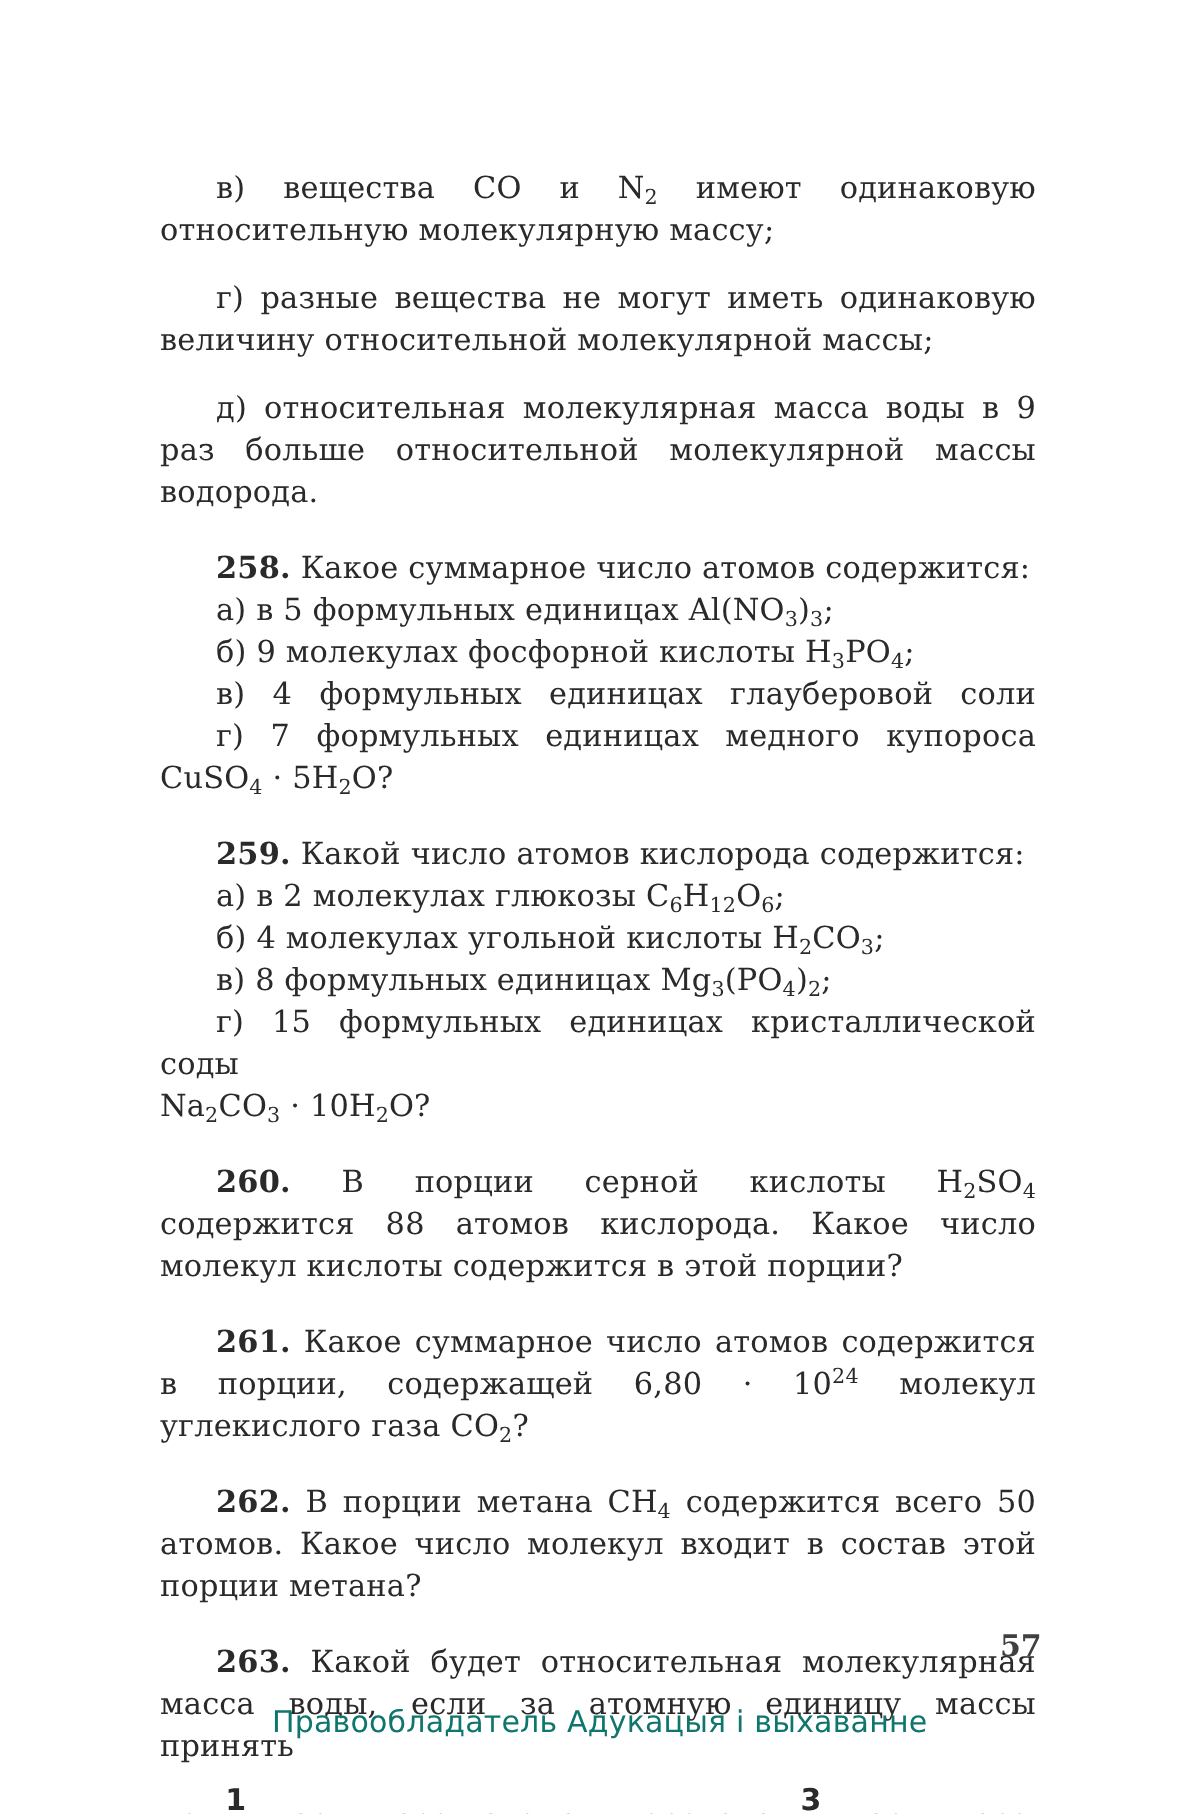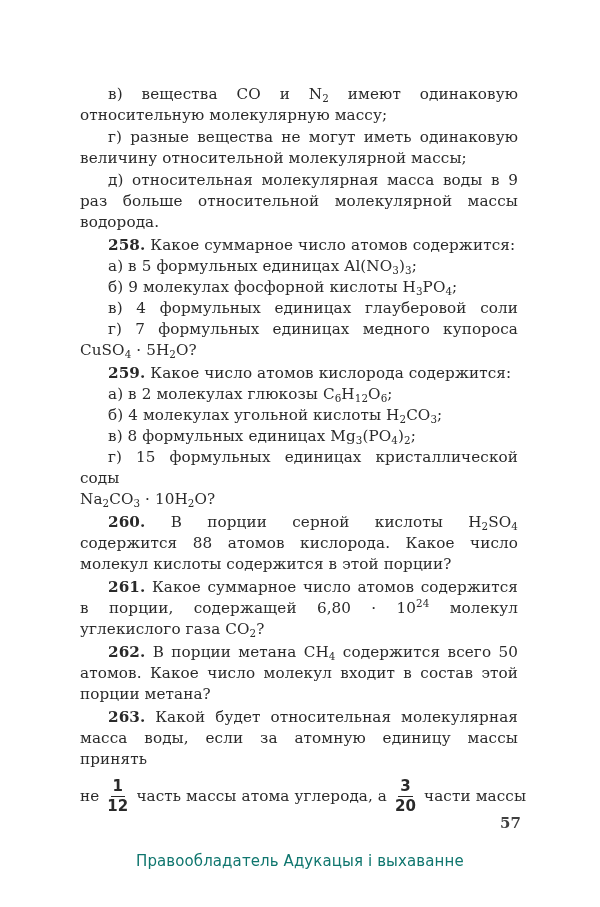--- a/index.html
+++ b/index.html
@@ -7,22 +7,22 @@
     width: 600px; height: 907px; background: #ffffff; position: relative; overflow: hidden;
     font-family: "DejaVu Serif", "Liberation Serif", serif;
     color: #2a2a2a;
   }
   .page {
     position: absolute; left: 80px; top: 84px; width: 438px;
     font-size: 15.2px; line-height: 21px; letter-spacing: 0.1px;
   }
   .p { text-align: justify; text-align-last: left; margin: 0; }
   .ind { text-indent: 28px; }
-  .gap { margin-top: 2px; }
-  .gap-sm { margin-top: 1px; }
+  .gap { margin-top: 17px; }
+  .gap-sm { margin-top: 13px; }
   .num { font-weight: bold; }
   sub { font-size: 0.68em; vertical-align: -0.28em; line-height: 0; }
   sup { font-size: 0.68em; vertical-align: 0.55em; line-height: 0; }
   .justify-last { text-align-last: justify; }
   .frac-line { display: flex; align-items: center; justify-content: space-between; height: 44px; margin-top: 4px; margin-bottom: 2px; text-indent: 0; }
   .frac { display: inline-flex; flex-direction: column; align-items: center; font-weight: bold; font-family: "DejaVu Sans", "Liberation Sans", sans-serif; font-size: 15px; line-height: 19px; margin: 0 6px; }
   .frac .n { padding: 0 2px; border-bottom: 1.3px solid #2a2a2a; }
   .frac .d { padding: 0 2px; }
   .seg { white-space: nowrap; }
   .pagenum {
@@ -46,21 +46,21 @@
   <div class="gap">
     <p class="p ind"><span class="num">258.</span><span> Какое суммарное число атомов содержится:</span></p>
     <p class="p ind"><span>а) в 5 формульных единицах Al(NO</span><sub>3</sub><span>)</span><sub>3</sub><span>;</span></p>
     <p class="p ind"><span>б) 9 молекулах фосфорной кислоты H</span><sub>3</sub><span>PO</span><sub>4</sub><span>;</span></p>
     <p class="p ind justify-last">в) 4 формульных единицах глауберовой соли</p>
     <p class="p ind justify-last">г) 7 формульных единицах медного купороса</p>
     <p class="p"><span>CuSO</span><sub>4</sub><span> · 5H</span><sub>2</sub><span>O?</span></p>
   </div>
 
   <div class="gap">
-    <p class="p ind"><span class="num">259.</span><span> Какое число атомов кислорода содержится:</span></p>
+    <p class="p ind"><span class="num">259.</span><span> Какой число атомов кислорода содержится:</span></p>
     <p class="p ind"><span>а) в 2 молекулах глюкозы C</span><sub>6</sub><span>H</span><sub>12</sub><span>O</span><sub>6</sub><span>;</span></p>
     <p class="p ind"><span>б) 4 молекулах угольной кислоты H</span><sub>2</sub><span>CO</span><sub>3</sub><span>;</span></p>
     <p class="p ind"><span>в) 8 формульных единицах Mg</span><sub>3</sub><span>(PO</span><sub>4</sub><span>)</span><sub>2</sub><span>;</span></p>
     <p class="p ind justify-last">г) 15 формульных единицах кристаллической соды</p>
     <p class="p"><span>Na</span><sub>2</sub><span>CO</span><sub>3</sub><span> · 10H</span><sub>2</sub><span>O?</span></p>
   </div>
 
   <p class="p ind gap"><span class="num">260.</span><span> В порции серной кислоты H</span><sub>2</sub><span>SO</span><sub>4</sub><span> содержится 88 атомов кислорода. Какое число молекул кислоты содержится в этой порции?</span></p>
 
   <p class="p ind gap"><span class="num">261.</span><span> Какое суммарное число атомов содержится в порции, содержащей 6,80 · 10</span><sup>24</sup><span> молекул углекислого газа CO</span><sub>2</sub><span>?</span></p>

